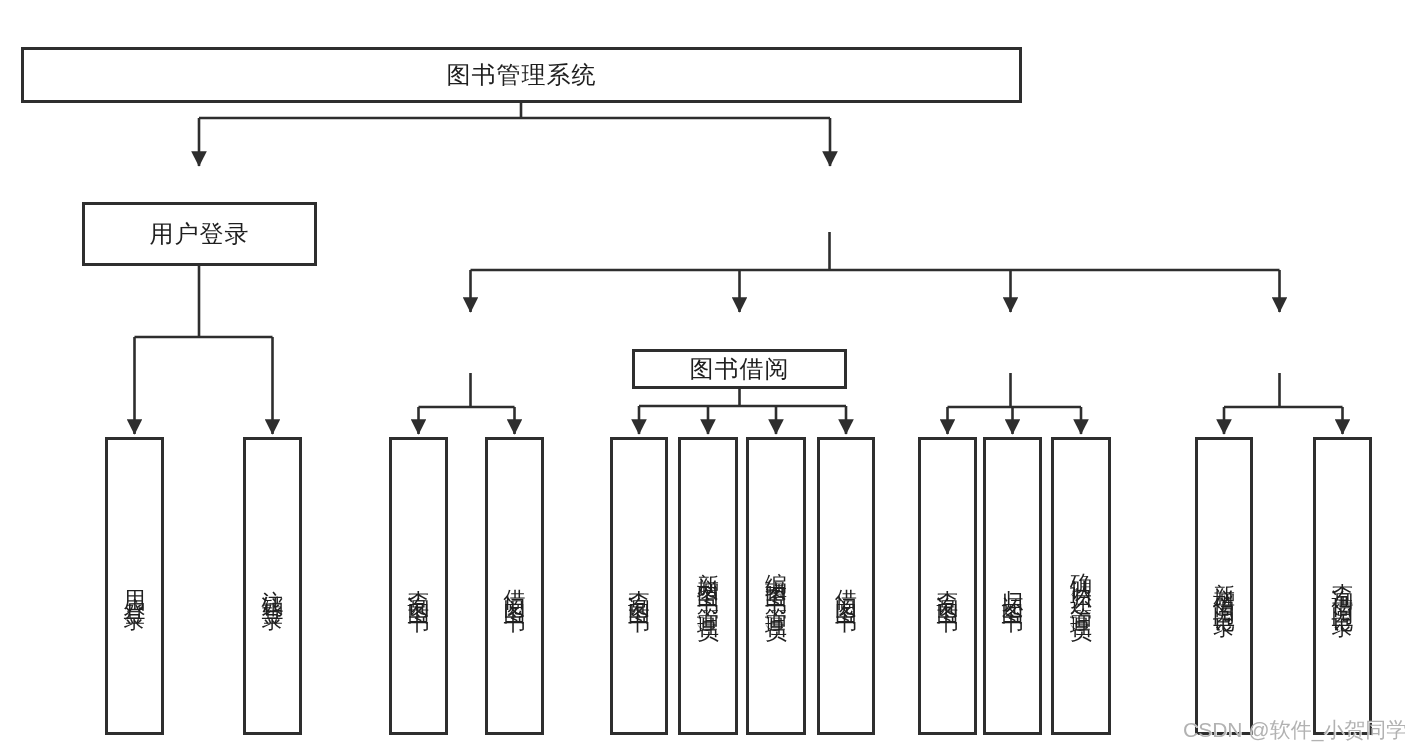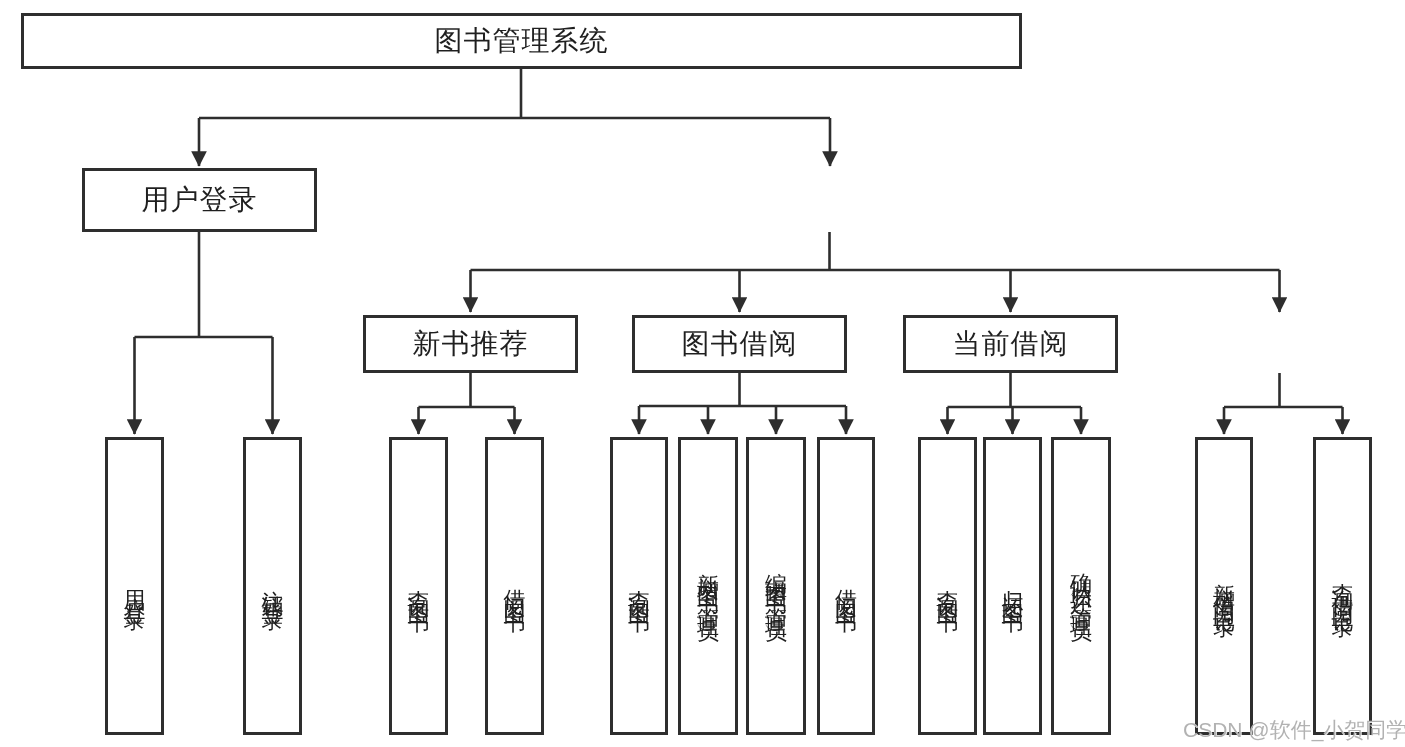--- a/index.html
+++ b/index.html
@@ -17,23 +17,24 @@
     box-sizing:border-box;
     border:3px solid #2e2e2e;
     background:#ffffff;
     display:flex;
     align-items:center;
     justify-content:center;
     z-index:2;
     color:#1f1f1f;
   }
   .box.h{
-    font-size:28px;
+    font-size:24px;
     letter-spacing:1px;
     white-space:nowrap;
+    margin-top:34px;
   }
   .box.v{
     writing-mode:vertical-rl;
     text-orientation:mixed;
     font-size:22px;
     letter-spacing:7px;
     line-height:1;
     text-align:center;
   }
   .watermark{
@@ -98,23 +99,21 @@
       <line x1="1224" y1="407" x2="1342.5" y2="407"></line>
       <line x1="1224" y1="407" x2="1224" y2="434" marker-end="url(#ah)"></line>
       <line x1="1342.5" y1="407" x2="1342.5" y2="434" marker-end="url(#ah)"></line>
     </g>
   </svg>
 
   <div class="box h" style="left:21px;top:13px;width:1001px;height:56px">图书管理系统</div>
 
   <div class="box h" style="left:82px;top:168px;width:235px;height:64px">用户登录</div>
 
-  <div class="box h" style="left:363px;top:315px;width:215px;height:58px">新书推荐</div>
-  <div class="box h" style="left:632px;top:315px;width:215px;height:58px">图书借阅</div>
-  <div class="box h" style="left:903px;top:315px;width:215px;height:58px">当前借阅</div>
+  <div class="box h" style="left:632px;top:315px;width:215px;height:40px">图书借阅</div>
 
   <div class="box v" style="left:105px;top:437px;width:59px;height:298px">用户登录</div>
   <div class="box v" style="left:243px;top:437px;width:59px;height:298px">注销登录</div>
 
   <div class="box v" style="left:389px;top:437px;width:59px;height:298px">查询图书</div>
   <div class="box v" style="left:485px;top:437px;width:59px;height:298px">借阅图书</div>
 
   <div class="box v" style="left:610px;top:437px;width:58px;height:298px">查询图书</div>
   <div class="box v" style="left:678px;top:437px;width:60px;height:298px">新增图书（管理员）</div>
   <div class="box v" style="left:746px;top:437px;width:60px;height:298px">编辑图书（管理员）</div>

